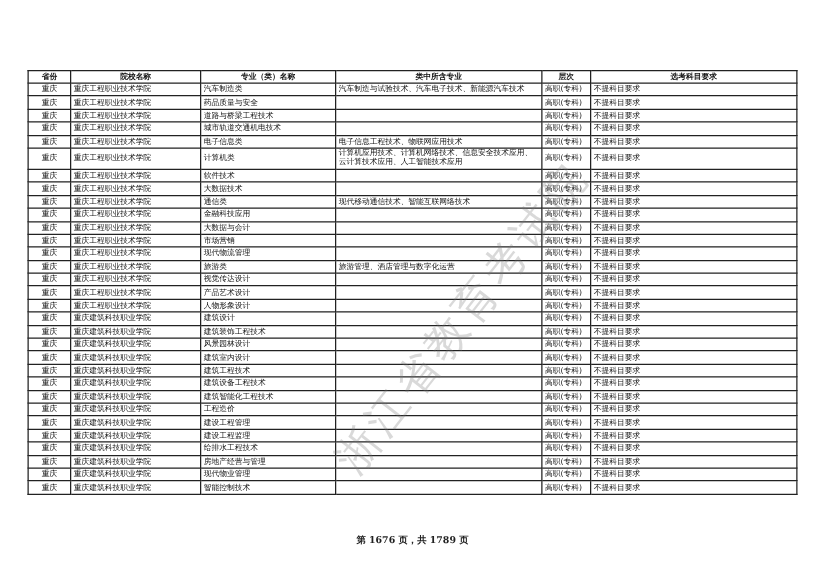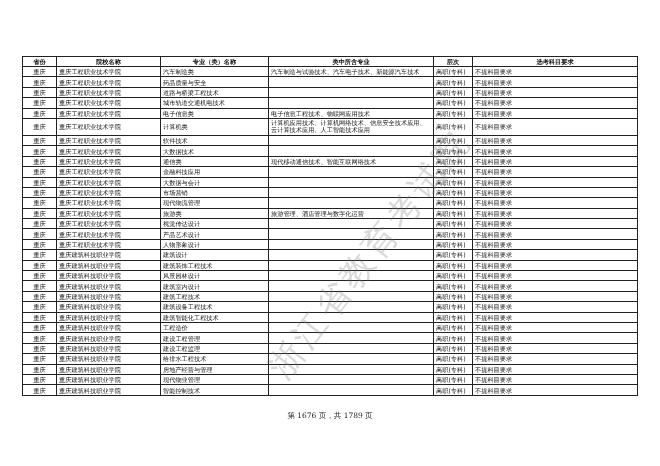--- a/index.html
+++ b/index.html
@@ -8,22 +8,22 @@
   .page { position:absolute; left:0; top:0; width:660px; height:466px; background:#fff; }
   table.grid { position:absolute; left:22px; top:56px; width:615px;
                border-collapse:collapse; table-layout:fixed; }
   table.grid th, table.grid td { border:1px solid #222; padding:0 2px;
                font-size:6.2px; line-height:7px; height:9.4px; overflow:hidden;
                white-space:nowrap; vertical-align:middle; }
   table.grid th { font-weight:bold; text-align:center; height:9px; }
   table.grid td.c1 { text-align:center; }
   table.grid td.wrap { white-space:normal; line-height:6.6px; }
   table.grid tr.tall td { height:16px; }
-  .footer { position:absolute; left:0; width:660px; top:411px; text-align:center;
-            font-family:"DejaVu Serif", serif; font-size:7.5px; color:#222; }
+  .footer { position:absolute; left:0; width:660px; top:427px; text-align:center;
+            font-family:"DejaVu Serif", serif; font-size:7.5px; color:#222;font-weight:bold; }
   .watermark { position:absolute; left:215px; top:225px; width:320px;
                font-size:34px; color:rgba(120,120,120,0.28);
                transform:rotate(-52deg); transform-origin:center;
                letter-spacing:4px; white-space:nowrap; pointer-events:none;
                font-family:"DejaVu Sans", sans-serif; }
 </style>
 </head>
 <body>
 
 <div class="page">

